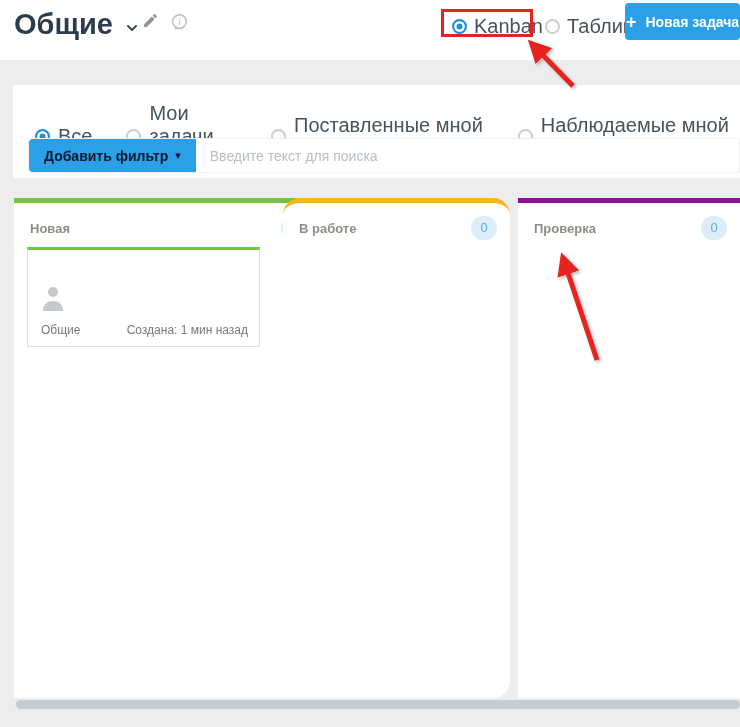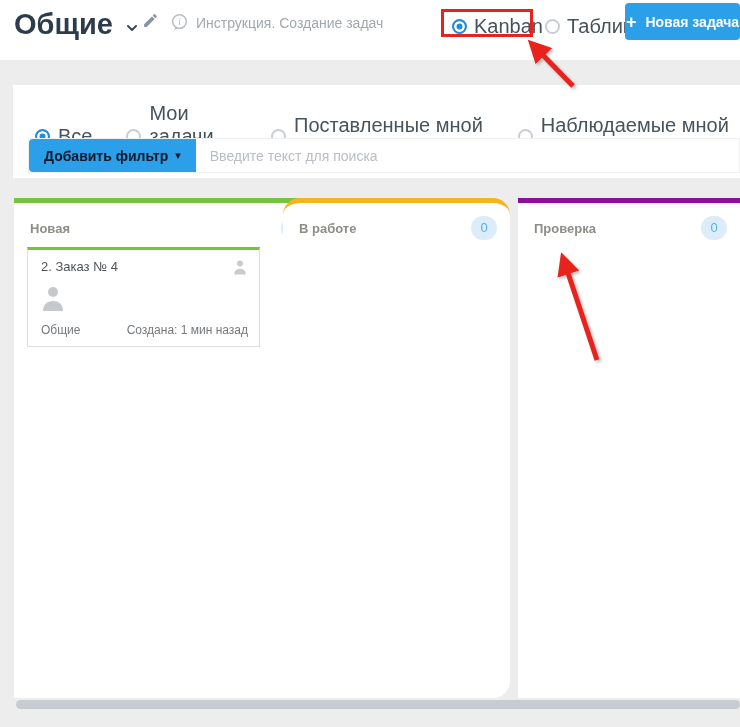--- a/index.html
+++ b/index.html
@@ -133,21 +133,20 @@
         <path fill="#8b95a0" d="M3 17.25V21h3.75L17.81 9.94l-3.75-3.75L3 17.25zM20.71 7.04a1 1 0 0 0 0-1.41l-2.34-2.34a1 1 0 0 0-1.41 0l-1.83 1.83 3.75 3.75 1.83-1.83z"></path>
       </svg>
   </span>
 
   <span class="instruction">
     <svg width="19" height="19" viewBox="0 0 20 20">
       <circle cx="10" cy="9" r="7.2" fill="none" stroke="#b9bfc4" stroke-width="1.6"></circle>
       <path d="M5.5 15.2 L4.2 18 L8 16.2 Z" fill="#b9bfc4"></path>
       <text x="10" y="13" text-anchor="middle" font-size="10" font-style="italic" font-family="Liberation Serif, serif" fill="#b9bfc4">i</text>
     </svg>
-    <span>Инструкция. Создание задач</span>
   </span>
 
   <span class="view-kanban">
     <span class="radio on"></span>
     <span class="radio-label">Kanban</span>
   </span>
   <span class="red-frame"></span>
 
   <span class="view-table">
     <span class="radio off"></span>
@@ -189,27 +188,20 @@
   </div>
 </div>
 
 <div class="column col-0" style="border-top-color: rgb(118, 195, 61);">
   <div class="col-header">
     <span class="col-name">Новая</span>
     <span class="col-badge">1</span>
   </div>
 
   <div class="task-card" style="border-top-color: rgb(118, 195, 61);">
-    <div class="card-top">
-      <span class="card-title">2. Заказ № 4</span>
-      <svg width="14" height="16" viewBox="0 0 24 26">
-        <circle cx="12" cy="7" r="5" fill="#c9cccf"></circle>
-        <path d="M2 26 c0-7 4.5-10 10-10 s10 3 10 10 z" fill="#c9cccf"></path>
-      </svg>
-    </div>
     <svg class="card-avatar" width="24" height="28" viewBox="0 0 24 26">
       <circle cx="12" cy="7" r="5" fill="#c6c9cc"></circle>
       <path d="M2 26 c0-7 4.5-10 10-10 s10 3 10 10 z" fill="#c6c9cc"></path>
     </svg>
     <div class="card-footer">
       <span>Общие</span>
       <span>Создана: 1 мин назад</span>
     </div>
   </div>
 </div>

